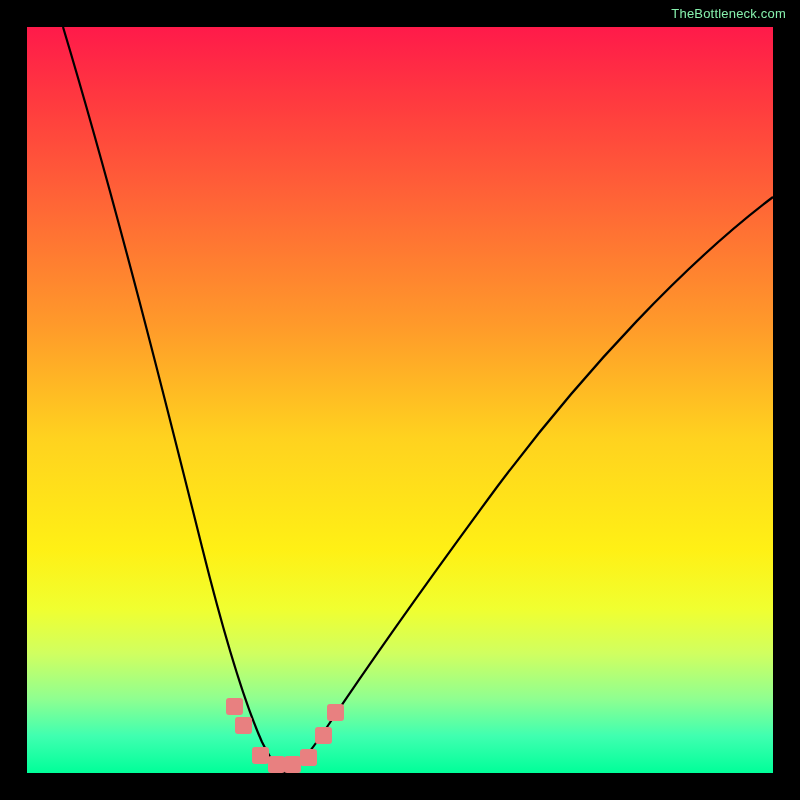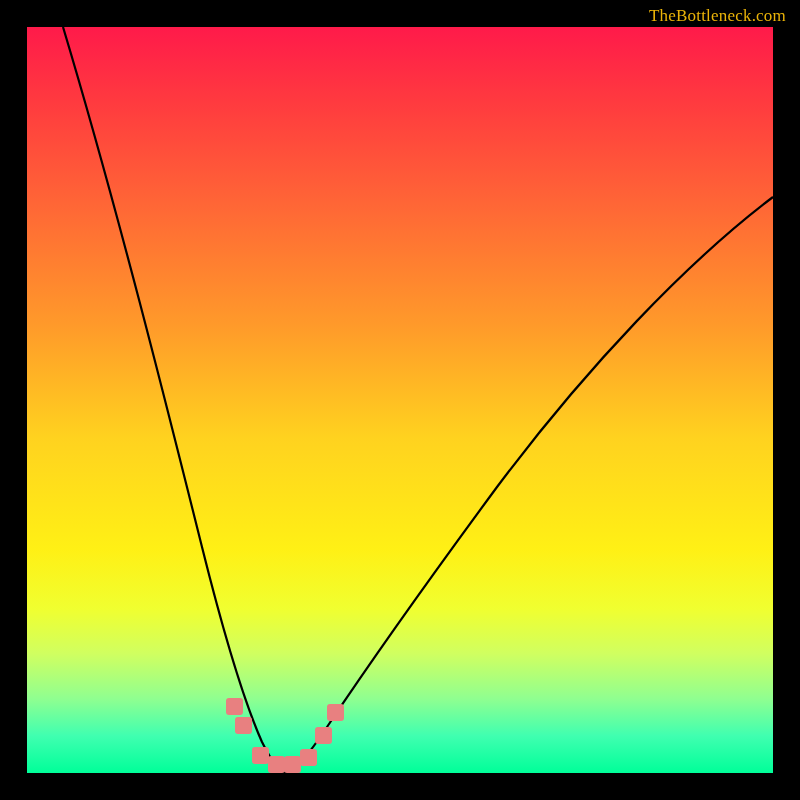--- a/index.html
+++ b/index.html
@@ -33,26 +33,25 @@
       #d0ff60 84%,
       #90ff90 90%,
       #40ffb0 95%,
       #00ff99 100%
     );
   }
   .watermark {
     position: absolute;
     top: 6px;
     right: 14px;
-    color: #eab308;
-    font-size: 17px;
+    color: #86efac;
+    font-size: 13px;
     font-weight: 500;
     letter-spacing: 0.2px;
     z-index: 10;
-    font-family: Liberation Serif, serif;
   }
   svg.curves {
     position: absolute;
     left: 27px;
     top: 27px;
     width: 746px;
     height: 746px;
     z-index: 5;
   }
 </style>

